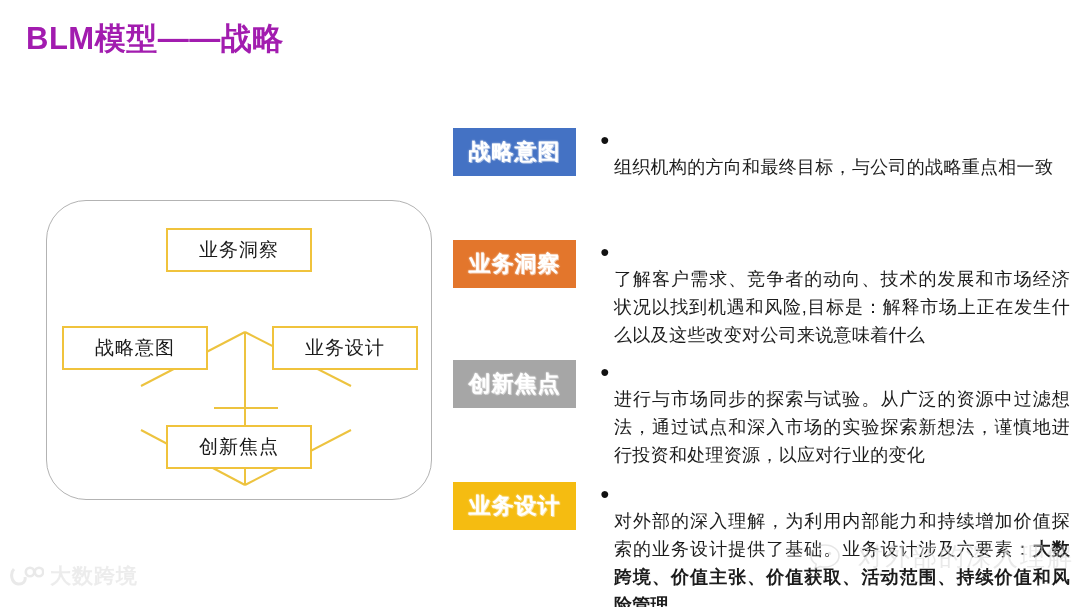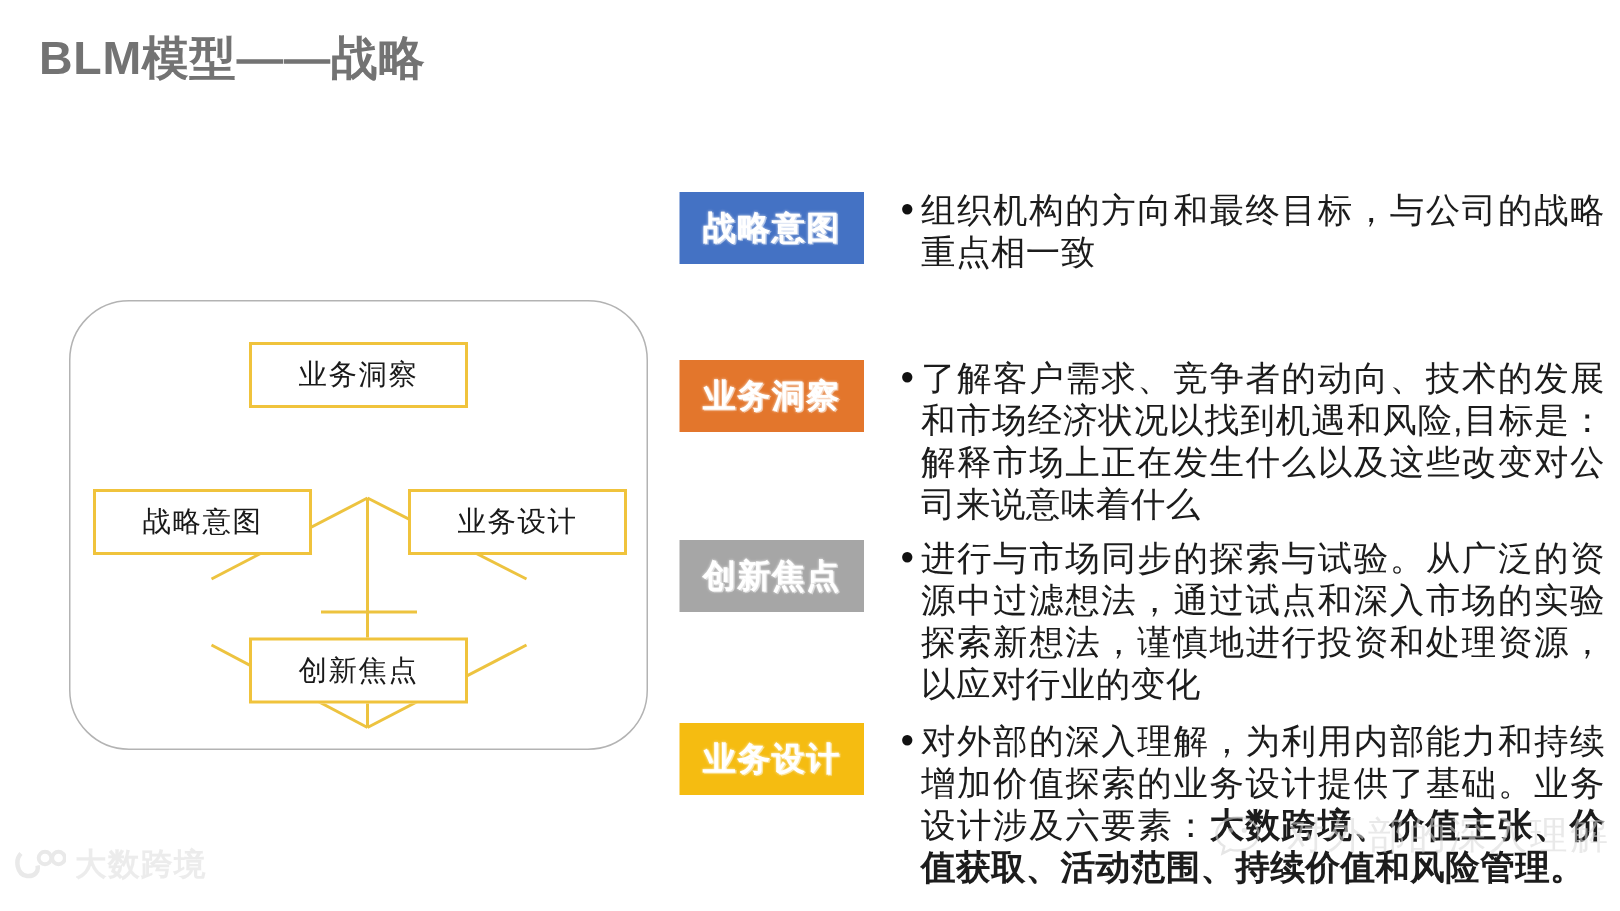--- a/index.html
+++ b/index.html
@@ -17,21 +17,21 @@
   }
 
   
   #slide-title {
     position: absolute;
     left: 26px;
     top: 18px;
     font-size: 31px;
     font-weight: bold;
     letter-spacing: 0.5px;
-    color: #737373;
+    color: #a21caf;
     white-space: nowrap;
   }
 
   
   #diagram-panel {
     position: absolute;
     left: 40px;
     top: 140px;
     width: 400px;
     height: 370px;
@@ -126,25 +126,26 @@
   }
   .bullet-dot {
     flex: 0 0 auto;
     width: 14px;
     font-size: 16px;
     line-height: 28px;
     color: #111111;
   }
   .bullet-text {
     flex: 1 1 auto;
-    font-size: 23px;
+    font-size: 18px;
     line-height: 28px;
     color: #1c1c1c;
     letter-spacing: 0.3px;
     text-align: justify;
+    margin-top: 27px;
   }
   .bullet-text .strong { font-weight: bold; }
 
   
   #watermark-left {
     position: absolute;
     left: 10px;
     top: 562px;
     display: flex;
     align-items: center;

